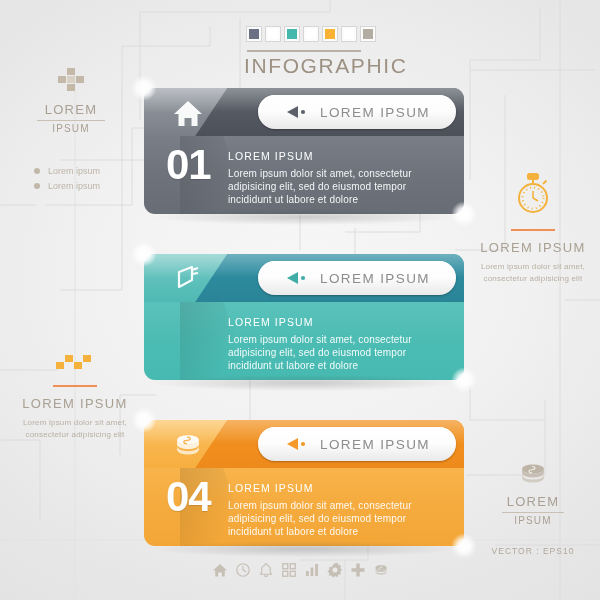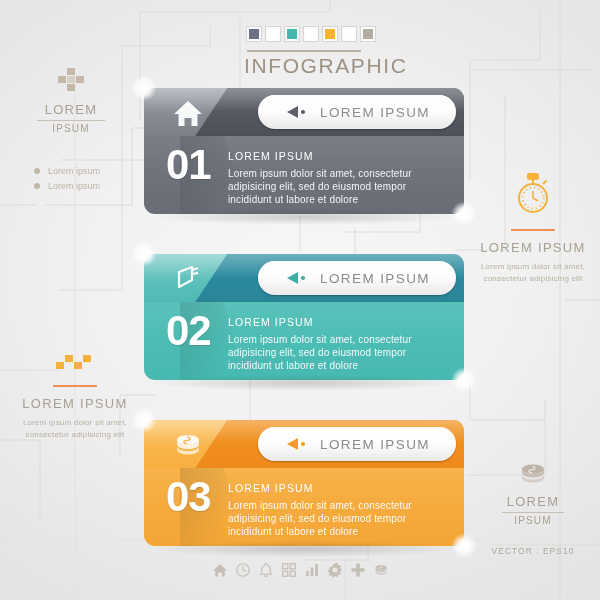--- a/index.html
+++ b/index.html
@@ -464,21 +464,20 @@
       </svg>
 
       <div class="pill">
         <svg class="pill-arrow" width="26" height="16" viewBox="0 0 26 16">
           <path d="M14 2 L14 14 L3 8 Z" fill="#3fada6"></path>
           <circle cx="19" cy="8" r="2.1" fill="#3fada6"></circle>
         </svg>
         <span class="pill-label">LOREM IPSUM</span>
       </div>
 
-      <div class="panel-num" style="top:56px;">02</div>
       <div class="panel-text" style="top:62px;">
         <div class="panel-head">LOREM IPSUM</div>
         <div class="panel-desc">Lorem ipsum dolor sit amet, consectetur  adipisicing elit, sed do eiusmod tempor  incididunt ut labore et dolore</div>
       </div>
     </div>
     <div class="panel-drop"></div>
     <div class="glow tl"></div>
     <div class="glow br"></div>
   </div>
 
@@ -500,21 +499,21 @@
       </svg>
 
       <div class="pill">
         <svg class="pill-arrow" width="26" height="16" viewBox="0 0 26 16">
           <path d="M14 2 L14 14 L3 8 Z" fill="#f59a2a"></path>
           <circle cx="19" cy="8" r="2.1" fill="#f59a2a"></circle>
         </svg>
         <span class="pill-label">LOREM IPSUM</span>
       </div>
 
-      <div class="panel-num" style="top:56px;">03</div>
+      <div class="panel-num" style="top:56px;">04</div>
       <div class="panel-text" style="top:62px;">
         <div class="panel-head">LOREM IPSUM</div>
         <div class="panel-desc">Lorem ipsum dolor sit amet, consectetur  adipisicing elit, sed do eiusmod tempor  incididunt ut labore et dolore</div>
       </div>
     </div>
     <div class="panel-drop"></div>
     <div class="glow tl"></div>
     <div class="glow br"></div>
   </div>
 

